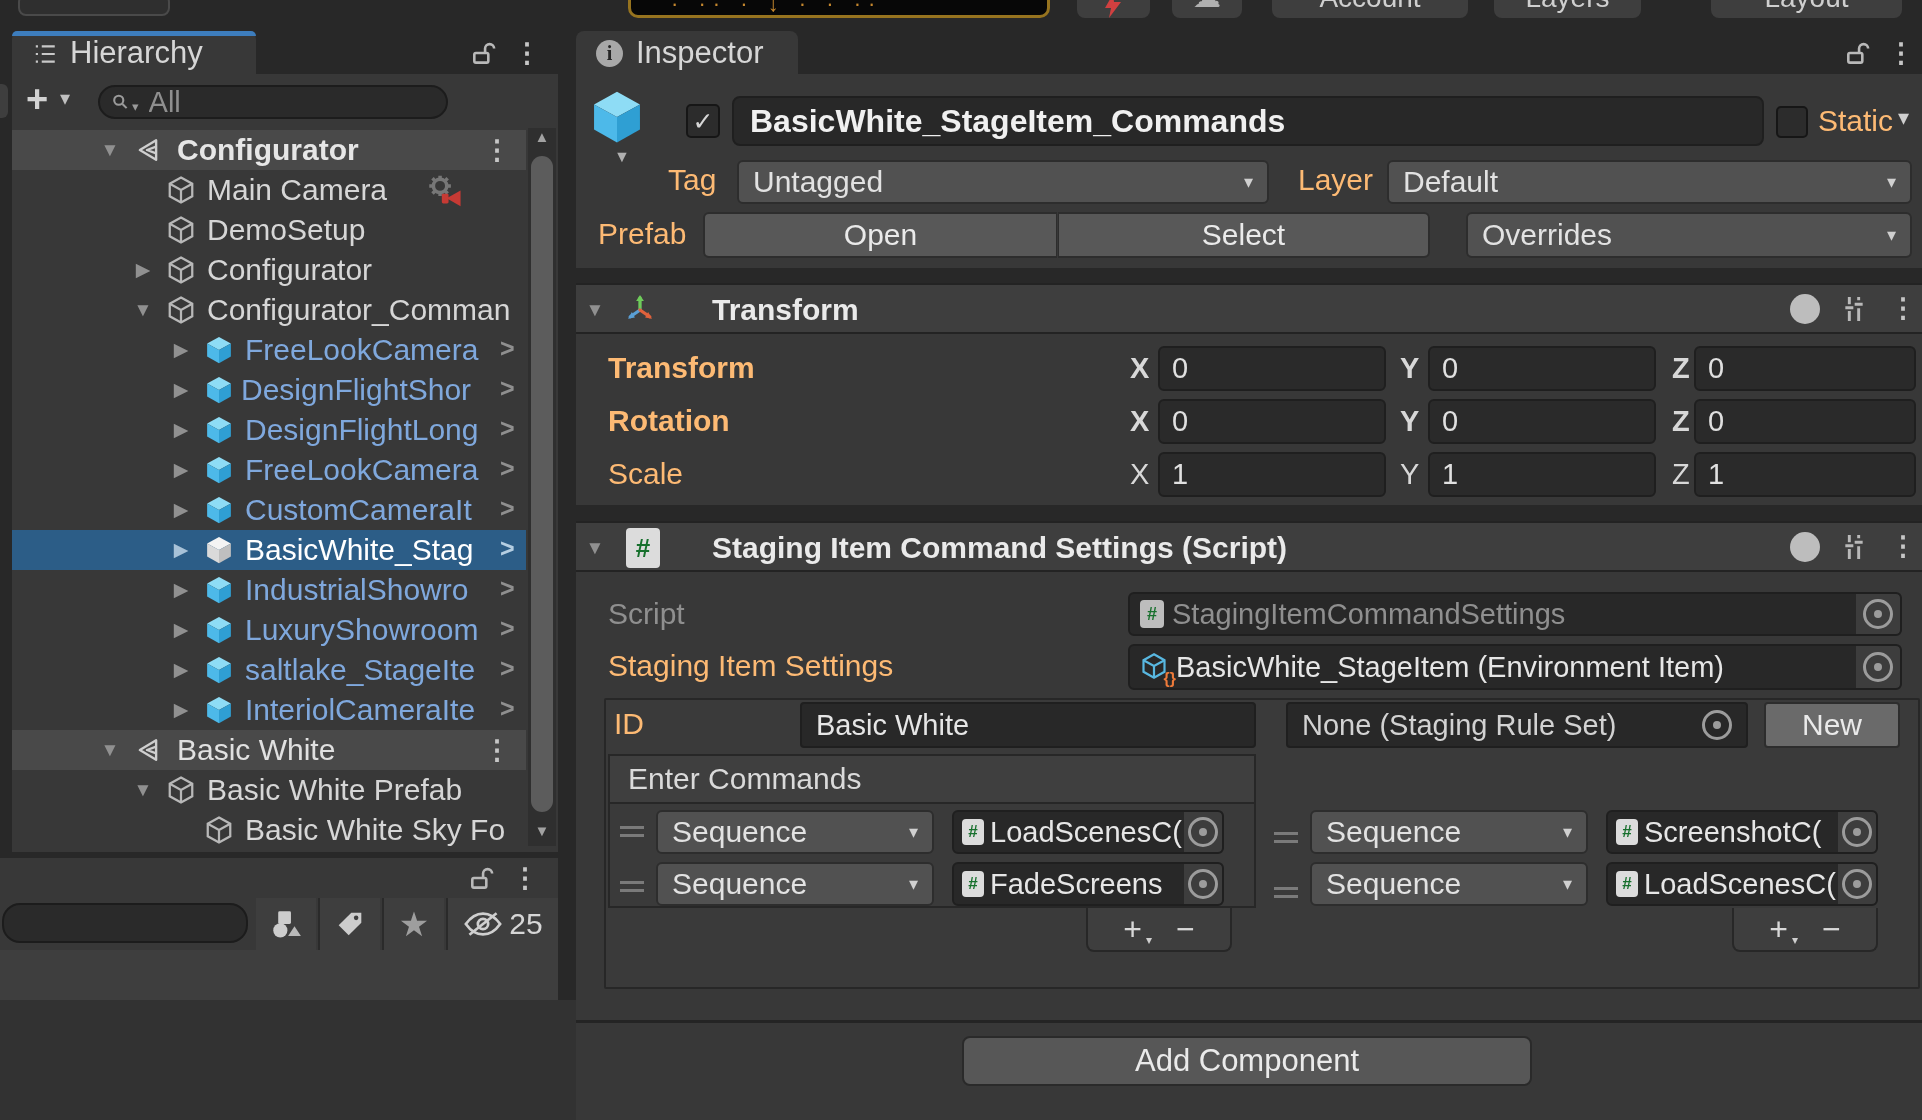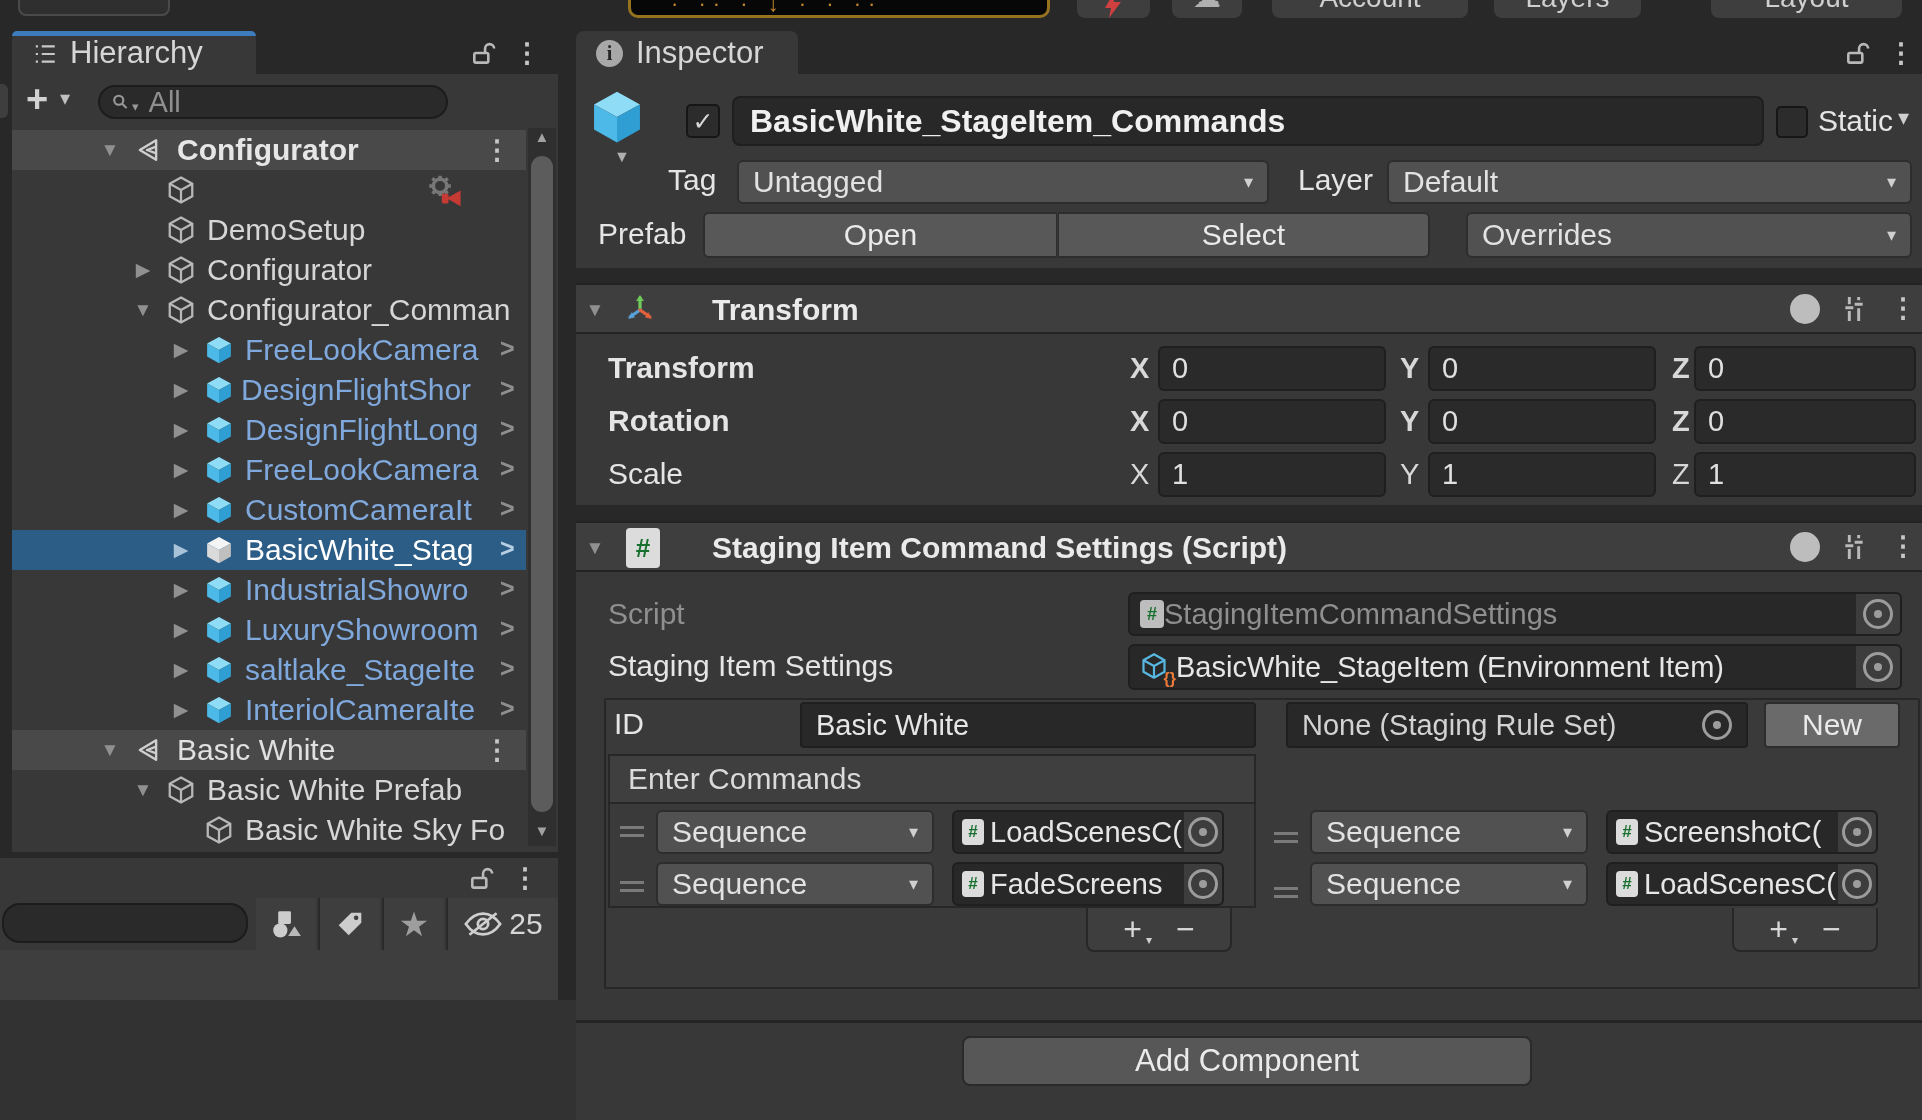--- a/index.html
+++ b/index.html
@@ -25,21 +25,21 @@
   .chev{position:absolute;top:0;height:40px;line-height:37px;font-size:25px;color:#8f8f8f;font-weight:bold}
   .kebab{font-size:27px;color:#c6c6c6;font-weight:bold;text-align:center;line-height:40px}
   
   .dd{background:#515151;border:2px solid #2d2d2d;border-radius:6px;display:flex;align-items:center;padding:0 14px;font-size:30px;color:#e2e2e2}
   .dd .arr{margin-left:auto;font-size:18px;color:#d0d0d0}
   .btn{background:#585858;border:2px solid #2d2d2d;border-radius:6px;display:flex;align-items:center;justify-content:center;font-size:30px;color:#eaeaea}
   .vfield{background:#2a2a2a;border:2px solid #1f1f1f;border-radius:6px;display:flex;align-items:center;padding:0 12px;font-size:29px;color:#e0e0e0}
   .objfield{background:#282828;border:2px solid #1f1f1f;border-radius:6px;display:flex;align-items:center;font-size:29px;color:#e6e6e6;overflow:hidden;white-space:nowrap}
   .chead{background:#3e3e3e;border-top:2px solid #232323;border-bottom:2px solid #232323;display:flex;align-items:center}
   .ctitle{font-weight:bold;font-size:30px;color:#eaeaea}
-  .lbl30{font-size:30px;color:#e5e5e5;line-height:44px;white-space:nowrap}
+  .lbl30{font-size:30px;color:#fdba74;line-height:44px;white-space:nowrap}
   .axis{font-size:29px;color:#d8d8d8;line-height:46px}
   .bold{font-weight:bold}
   .gray{color:#8f8f8f}
   .help{width:30px;height:30px;border-radius:50%;background:#bdbdbd;color:#2a2a2a;font-weight:bold;font-size:22px;display:flex;align-items:center;justify-content:center}
   .picker{width:24px;height:24px;border:3px solid #9c9c9c;border-radius:50%;position:relative;flex:none}
   .picker::after{content:"";position:absolute;left:50%;top:50%;width:8px;height:8px;margin:-4px 0 0 -4px;background:#9c9c9c;border-radius:50%}
   .pickchip{margin-left:auto;width:44px;align-self:stretch;background:#3d3d3d;border-radius:0 4px 4px 0;display:flex;align-items:center;justify-content:center;flex:none}
   .spage{background:#dcdcdc;border-radius:4px;display:flex;align-items:center;justify-content:center;color:#17702d;font-weight:bold;flex:none}
   .checkbox{background:#2c2c2c;border:2px solid #161616;border-radius:5px;display:flex;align-items:center;justify-content:center;color:#d6d6d6}
   .seprow{position:absolute;background:#282828;left:576px;width:1346px}
@@ -127,20 +127,21 @@
     <span class="hlbl b" style="left:165px;width:300px">Configurator</span>
     <span class="p kebab" style="left:470px;width:30px">⋮</span>
   </div>
   <div class="hrow" style="top:170px">
     <span class="hicon" style="left:154px">
         <svg viewBox="0 0 24 24" fill="none" stroke="#b8b8b8" stroke-width="1.8">
           <path d="M12 2 21 7v10l-9 5-9-5V7z"></path>
           <path d="M3 7l9 5 9-5M12 12v10"></path>
         </svg>
       </span>
+    <span class="hlbl" style="left:195px;width:218px">Main Camera</span>
     <span class="hicon" style="left:412px;top:2px;width:38px;height:38px">
         <svg viewBox="0 0 26 26" style="width:38px;height:38px">
           <g stroke="#777" stroke-width="2.4" fill="none">
             <circle cx="11" cy="9.5" r="4.6"></circle>
             <path d="M11 2.6v2.3M11 14.1v2.3M3.6 9.5h2.3M16.1 9.5h2.3M5.8 4.3l1.6 1.6M14.6 13.1l1.6 1.6M16.2 4.3l-1.6 1.6M7.4 13.1l-1.6 1.6"></path>
           </g>
           <path fill="#c63a34" d="M25 12.6 15.5 18l9.5 5.4z"></path>
           <rect x="12.2" y="14.8" width="4.6" height="6.8" rx="1" fill="#c63a34"></rect>
         </svg>
       </span>
@@ -500,21 +501,21 @@
     <svg class="p" style="left:1262px;top:8px" width="32" height="32" viewBox="0 0 24 24" fill="none" stroke="#b9b9b9" stroke-width="2.2">
         <path d="M8.5 3v5.5M8.5 13.5V21M15.5 3v2.5M15.5 11.5V21"></path>
         <path d="M5.5 11h6M12.5 8.5h6"></path>
       </svg>
     <span class="p kebab" style="left:1312px;top:3px;width:30px">⋮</span>
   </div>
 
   <span class="p lbl30 gray" style="left:608px;top:592px">Script</span>
   <div class="p objfield" style="left:1128px;top:592px;width:774px;height:44px;padding-left:10px">
     <div class="spage" style="width:24px;height:28px;font-size:18px;background:#bdbdbd">#</div>
-    <span style="color:#8f8f8f;margin-left:0">StagingItemCommandSettings</span>
+    <span style="color:#8f8f8f;margin-left:8px">StagingItemCommandSettings</span>
     <div class="pickchip">
         <div class="picker"></div>
       </div>
   </div>
 
   <span class="p lbl30" style="left:608px;top:644px">Staging Item Settings</span>
   <div class="p objfield" style="left:1128px;top:644px;width:774px;height:46px;padding-left:10px">
     <span style="position:relative;width:30px;height:30px;flex:none">
       <svg viewBox="0 0 24 24" style="width:28px;height:28px" fill="none" stroke="#58b7e0" stroke-width="1.9">
           <path d="M12 2 21 7v10l-9 5-9-5V7z"></path>

